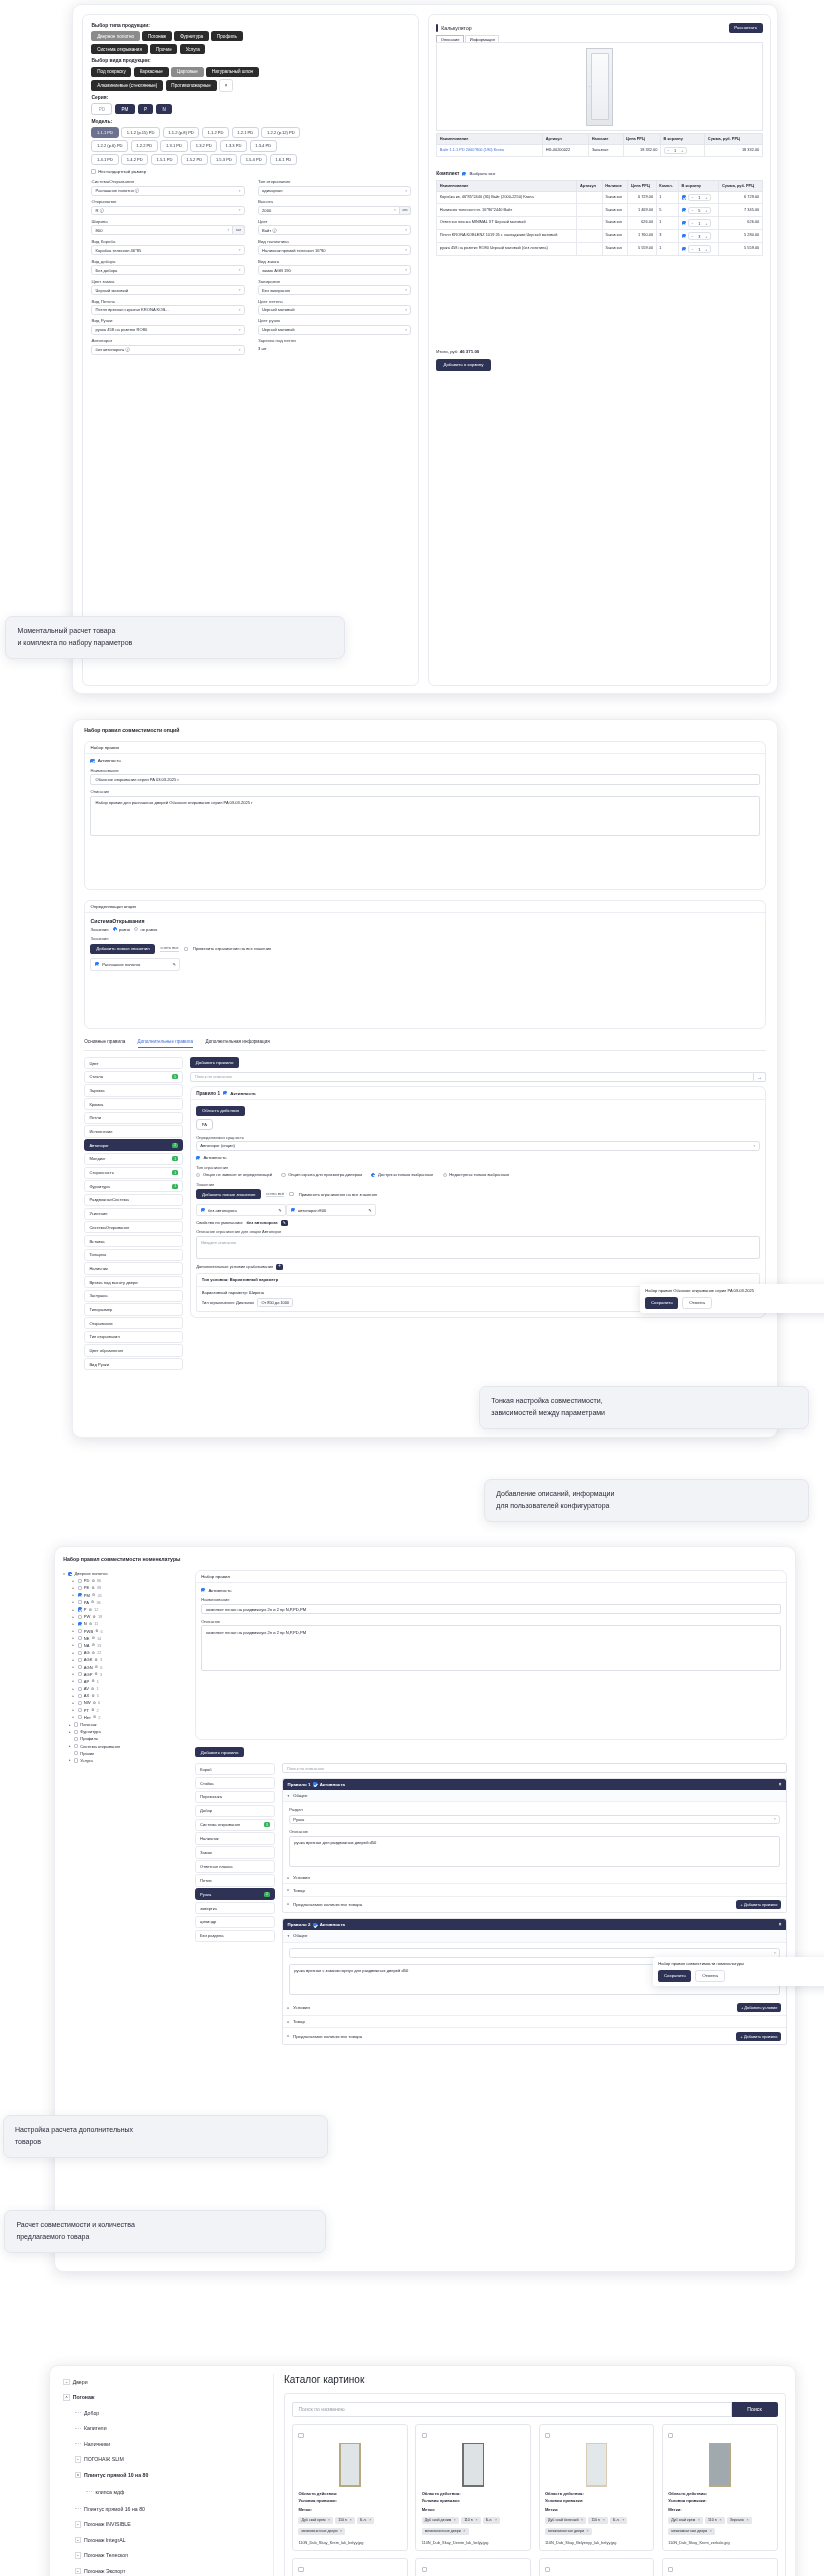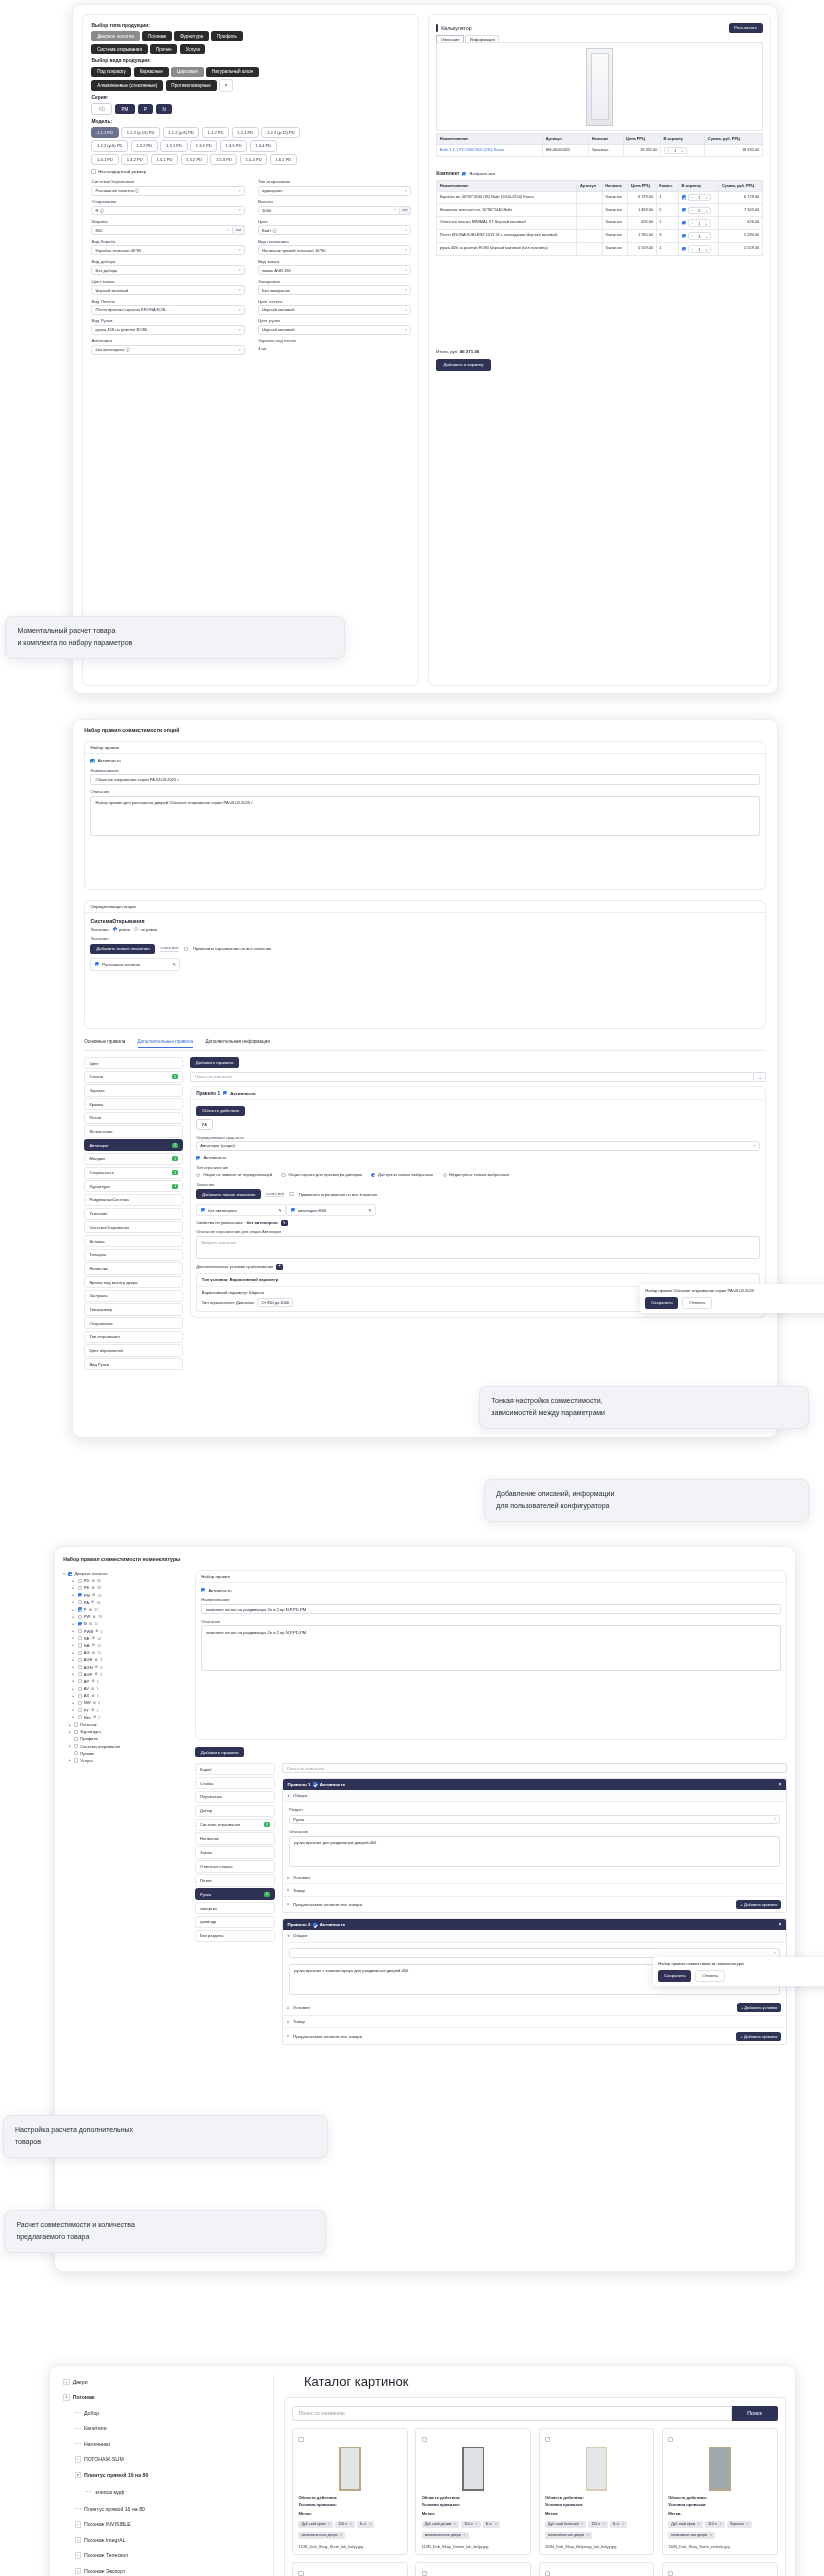--- a/index.html
+++ b/index.html
@@ -1172,21 +1172,21 @@
           <span>Погонаж Телескоп</span>
         </div>
         <div style="display: flex; align-items: center; gap: 3.1px; height: 15.5px; padding-left: 16.5px; font-size: 5.2px; color: rgb(43, 46, 58);">
           <span style="width:6.2px;height:6.2px;border:0.5px solid #d6d9e0;background:#fff;display:inline-flex;align-items:center;justify-content:center;font-size:3.6px;color:#555;">⌄</span>
           <span>Погонаж Экспорт</span>
         </div>
       </div>
   </div>
 
   <div style="position:absolute;left:234px;top:8.2px;right:9.3px;">
-    <div style="font-size:13px;color:#22252f;margin-left:20px;">Каталог картинок</div>
+    <div style="font-size:10px;color:#22252f;">Каталог картинок</div>
 
     <div style="margin-top:8.2px;border:0.5px solid #e7e9ef;border-radius:3.1px;padding:7.2px;">
       <div style="display:flex;">
         <div style="flex:1;height:15.5px;border:0.5px solid #dcdfe6;border-radius:2.1px 0 0 2.1px;display:flex;align-items:center;padding:0 5.2px;font-size:5.2px;color:#9aa0ad;">Поиск по названию</div>
         <div style="width:46px;height:15.5px;background:#2e3356;color:#fff;border-radius:0 2.1px 2.1px 0;display:flex;align-items:center;justify-content:center;font-size:5.2px;">Поиск</div>
       </div>
       <div id="s4-cards" style="margin-top:7.2px;display:grid;grid-template-columns:repeat(4,1fr);gap:7.7px;">
           <div style="border: 0.5px solid rgb(228, 230, 236); border-radius: 3.1px; padding: 5.2px; background: rgb(255, 255, 255); min-height: 108px;"><span class="cbx" style="width:5.2px;height:5.2px;"></span><div style="display:flex;justify-content:center;margin-top:3.1px;">
               <div style="width:21.6px;height:44px;background:#b9a983;padding:1.5px;">
                 <div style="width:100%;height:100%;background:#dfe4e6;"></div>

